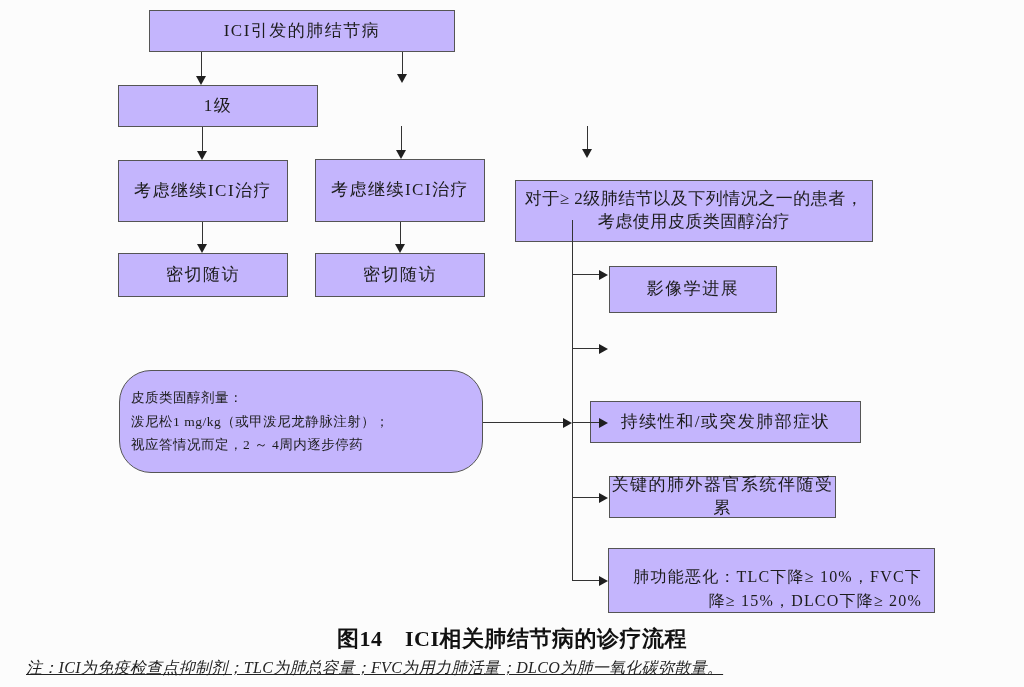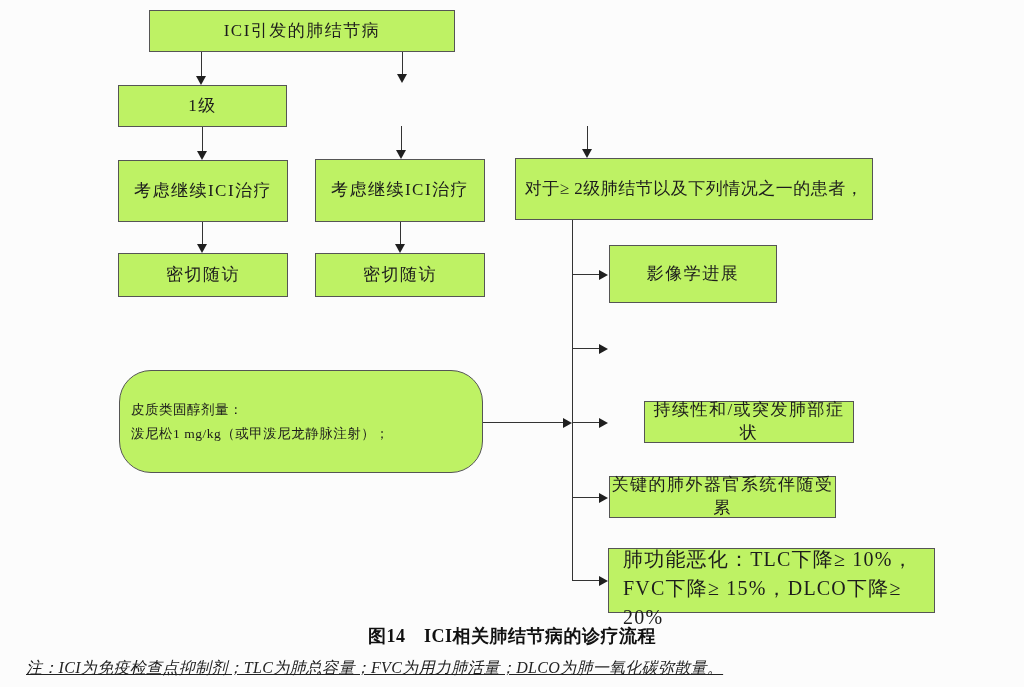--- a/index.html
+++ b/index.html
@@ -11,115 +11,117 @@
     position:relative;
     width:1024px;height:687px;
     background:#fcfcfc;
     overflow:hidden;
     color:#1c1c1c;
   }
   .box{
     position:absolute;
     box-sizing:border-box;
     border:1.5px solid #555;
-    background:#bef264;
+    background:#c4b5fd;
     display:flex;
     flex-direction:column;
     justify-content:center;
     align-items:center;
     text-align:center;
     font-size:17px;
     letter-spacing:1.5px;
     line-height:1.35;
     color:#1c1c1c;
   }
-  .box.small-text{font-size:16px;letter-spacing:1px;}
+  .box.small-text{font-size:16px;letter-spacing:1px;margin-top:22px;}
   .box.left-text{
     align-items:flex-start;
     text-align:left;
     padding:4px 10px 4px 11px;
     border-radius:32px;
   }
   .box.dose{
     font-size:13.5px;
     letter-spacing:0.5px;
     line-height:23.5px;
   }
   .box.cond5{
-    font-size:20px;
+    font-size:16px;
     letter-spacing:1.2px;
     padding:22px 12px 6px 14px;
     line-height:1.45;
     align-items:flex-start;
-    text-align:left;
+    text-align:right;
   }
   .vline{position:absolute;width:1.5px;background:#333;}
   .hline{position:absolute;height:1.5px;background:#333;}
   .arrow-down{
     position:absolute;width:0;height:0;
     border-left:5px solid transparent;
     border-right:5px solid transparent;
     border-top:9px solid #1f1f1f;
   }
   .arrow-right{
     position:absolute;width:0;height:0;
     border-top:5px solid transparent;
     border-bottom:5px solid transparent;
     border-left:9px solid #1f1f1f;
   }
   .caption{
     position:absolute;
     left:0;top:624px;width:1024px;
     text-align:center;
     font-weight:bold;
-    font-size:18px;
+    font-size:22px;
     letter-spacing:0.5px;
     color:#111;
   }
   .footnote{
     position:absolute;
     left:26px;top:658px;width:780px;
     font-style:italic;
     font-size:16px;
     letter-spacing:0.3px;
     color:#222;
     text-decoration:underline;
   }
 </style>
 </head>
 <body>
 
 <div id="canvas">
 
   <div class="box" style="left:149px;top:10px;width:306px;height:42px">ICI引发的肺结节病</div>
 
-  <div class="box" style="left:118px;top:85px;width:169px;height:42px">1级</div>
+  <div class="box" style="left:118px;top:85px;width:200px;height:42px">1级</div>
 
 
   <div class="box" style="left:118px;top:160px;width:170px;height:62px">考虑继续ICI治疗</div>
 
   <div class="box" style="left:315px;top:159px;width:170px;height:63px">考虑继续ICI治疗</div>
 
   <div class="box small-text" style="left:515px;top:158px;width:358px;height:62px;letter-spacing:0.5px;font-size:17px">
     <div>对于≥ 2级肺结节以及下列情况之一的患者，</div>
+    <div>考虑使用皮质类固醇治疗</div>
   </div>
 
   <div class="box" style="left:118px;top:253px;width:170px;height:44px">密切随访</div>
 
   <div class="box" style="left:315px;top:253px;width:170px;height:44px">密切随访</div>
 
   <div class="box left-text dose" style="left:119px;top:370px;width:364px;height:103px">
     <div>皮质类固醇剂量：</div>
     <div>泼尼松1 mg/kg（或甲泼尼龙静脉注射）；</div>
+    <div>视应答情况而定，2 ～ 4周内逐步停药</div>
   </div>
 
-  <div class="box" style="left:609px;top:245px;width:168px;height:58px">影像学进展</div>
+  <div class="box" style="left:609px;top:266px;width:168px;height:47px">影像学进展</div>
 
 
-  <div class="box" style="left:644px;top:401px;width:210px;height:42px">持续性和/或突发肺部症状</div>
+  <div class="box" style="left:590px;top:401px;width:271px;height:42px">持续性和/或突发肺部症状</div>
 
   <div class="box" style="left:609px;top:476px;width:227px;height:42px">关键的肺外器官系统伴随受累</div>
 
   <div class="box cond5" style="left:608px;top:548px;width:327px;height:65px">肺功能恶化：TLC下降≥ 10%，FVC下降≥ 15%，DLCO下降≥ 20%</div>
 
   <div class="vline" style="left:200.5px;top:52px;height:25px"></div>
   <div class="arrow-down" style="left:196px;top:76px"></div>
 
   <div class="vline" style="left:401.5px;top:52px;height:23px"></div>
   <div class="arrow-down" style="left:397px;top:74px"></div>

